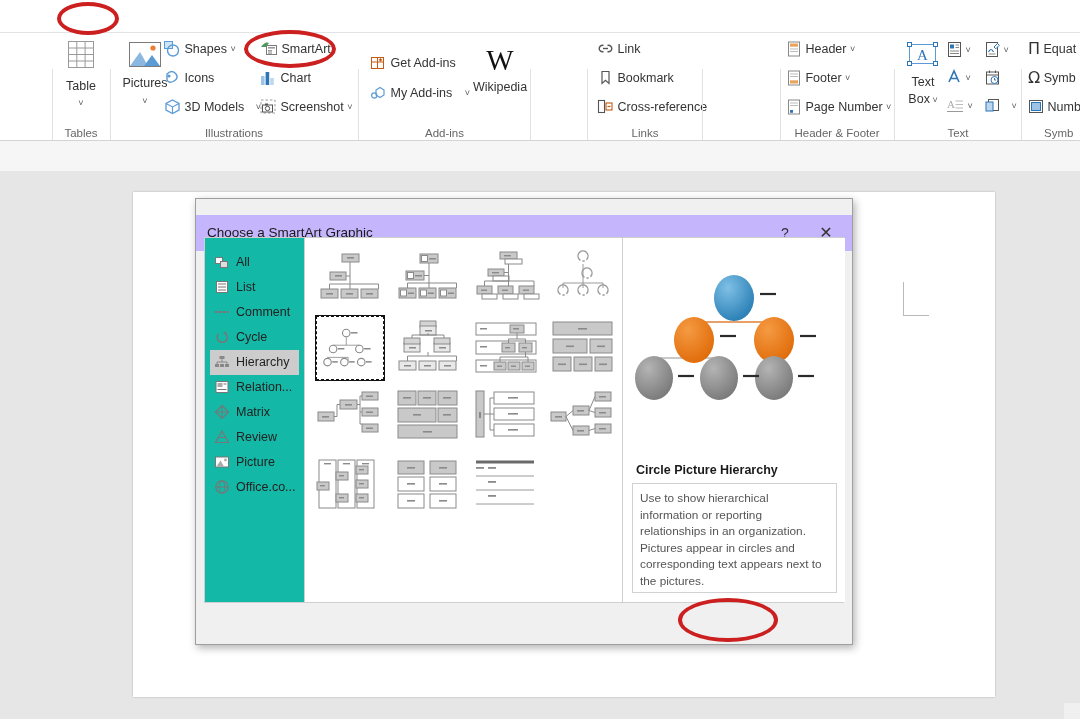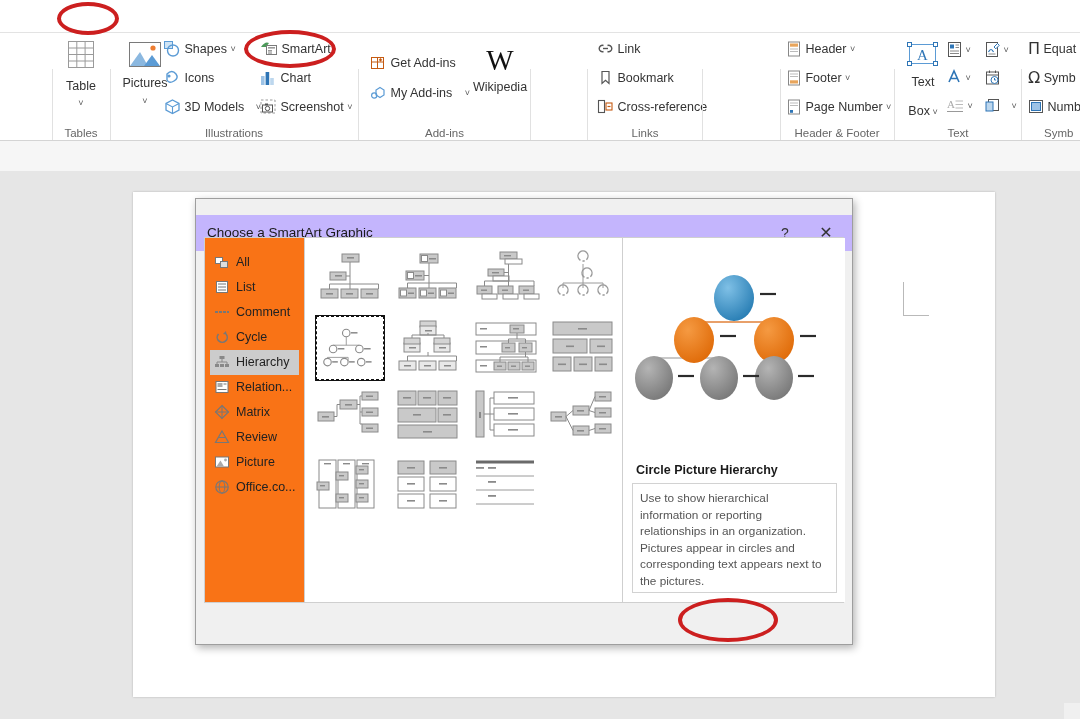--- a/index.html
+++ b/index.html
@@ -64,21 +64,21 @@
   #dlg-title { position:absolute; left:0; top:16px; width:656px; height:36px; background:#c4b5fd; }
   #dlg-title .t { position:absolute; left:11px; top:10px; font-size:13.5px; color:#1a1a1a; }
   #dlg-help { position:absolute; right:52px; top:6px; width:30px; height:24px; text-align:center;
       font-size:14px; color:#333; line-height:24px; }
   #dlg-close { position:absolute; right:6px; top:4px; width:40px; height:28px; text-align:center;
       font-size:16px; color:#333; line-height:28px; font-family:"DejaVu Sans", sans-serif; }
   #dlg-body { position:absolute; left:8px; top:38px; width:640px; height:366px;
       background:#fff; border:1px solid #cfcfcf; }
 
   
-  #cats { position:absolute; left:0px; top:0px; width:100px; height:364px; background:#f97316;
+  #cats { position:absolute; left:0px; top:0px; width:100px; height:364px; background:#14b8a6;
       border-right:1px solid #cfcfcf; padding-top:12px; }
   .cat { position:relative; height:25px; line-height:25px; margin:0 5px; padding-left:26px;
       font-size:12.5px; color:#222; white-space:nowrap; }
   .cat.sel { background:#cccccc; }
   .cat .ci { position:absolute; left:4px; top:4px; width:16px; height:16px; }
 
   
   #gallery { position:absolute; left:101px; top:0px; width:317px; height:364px; background:#fff;
       border-right:1px solid #cfcfcf; }
   .tile { position:absolute; width:68px; height:64px; }
@@ -297,21 +297,21 @@
       <div class="bigbtn" style="left:4px;top:8px;width:46px">
         <svg width="38" height="30" viewBox="0 0 38 30">
           <rect x="5.5" y="3.5" width="26" height="19" fill="#fff" stroke="#5b9bd5"></rect>
           <text x="18.5" y="18.5" font-size="15" fill="#2e75b6" text-anchor="middle" font-family="Liberation Serif, serif">A</text>
           <rect x="3.5" y="1.5" width="4" height="4" fill="#fff" stroke="#2e75b6"></rect>
           <rect x="29.5" y="1.5" width="4" height="4" fill="#fff" stroke="#2e75b6"></rect>
           <rect x="3.5" y="20.5" width="4" height="4" fill="#fff" stroke="#2e75b6"></rect>
           <rect x="29.5" y="20.5" width="4" height="4" fill="#fff" stroke="#2e75b6"></rect>
         </svg>
         <div style="margin-top:2px">Text</div>
-        <div style="margin-top:16px">
+        <div style="margin-top:4px">
           <span>Box</span><span class="chev"> ˅</span>
         </div>
       </div>
 
       <div class="smallitem" style="left:50px;top:8px">
         <svg class="icn" width="17" height="17" viewBox="0 0 17 17">
           <rect x="2.5" y="1.5" width="12" height="14" fill="#fff" stroke="#555"></rect>
           <rect x="4" y="3.5" width="4" height="4" fill="#2e75b6"></rect>
           <line x1="9.5" y1="4" x2="13" y2="4" stroke="#888"></line>
             <line x1="9.5" y1="6.5" x2="13" y2="6.5" stroke="#888"></line>

